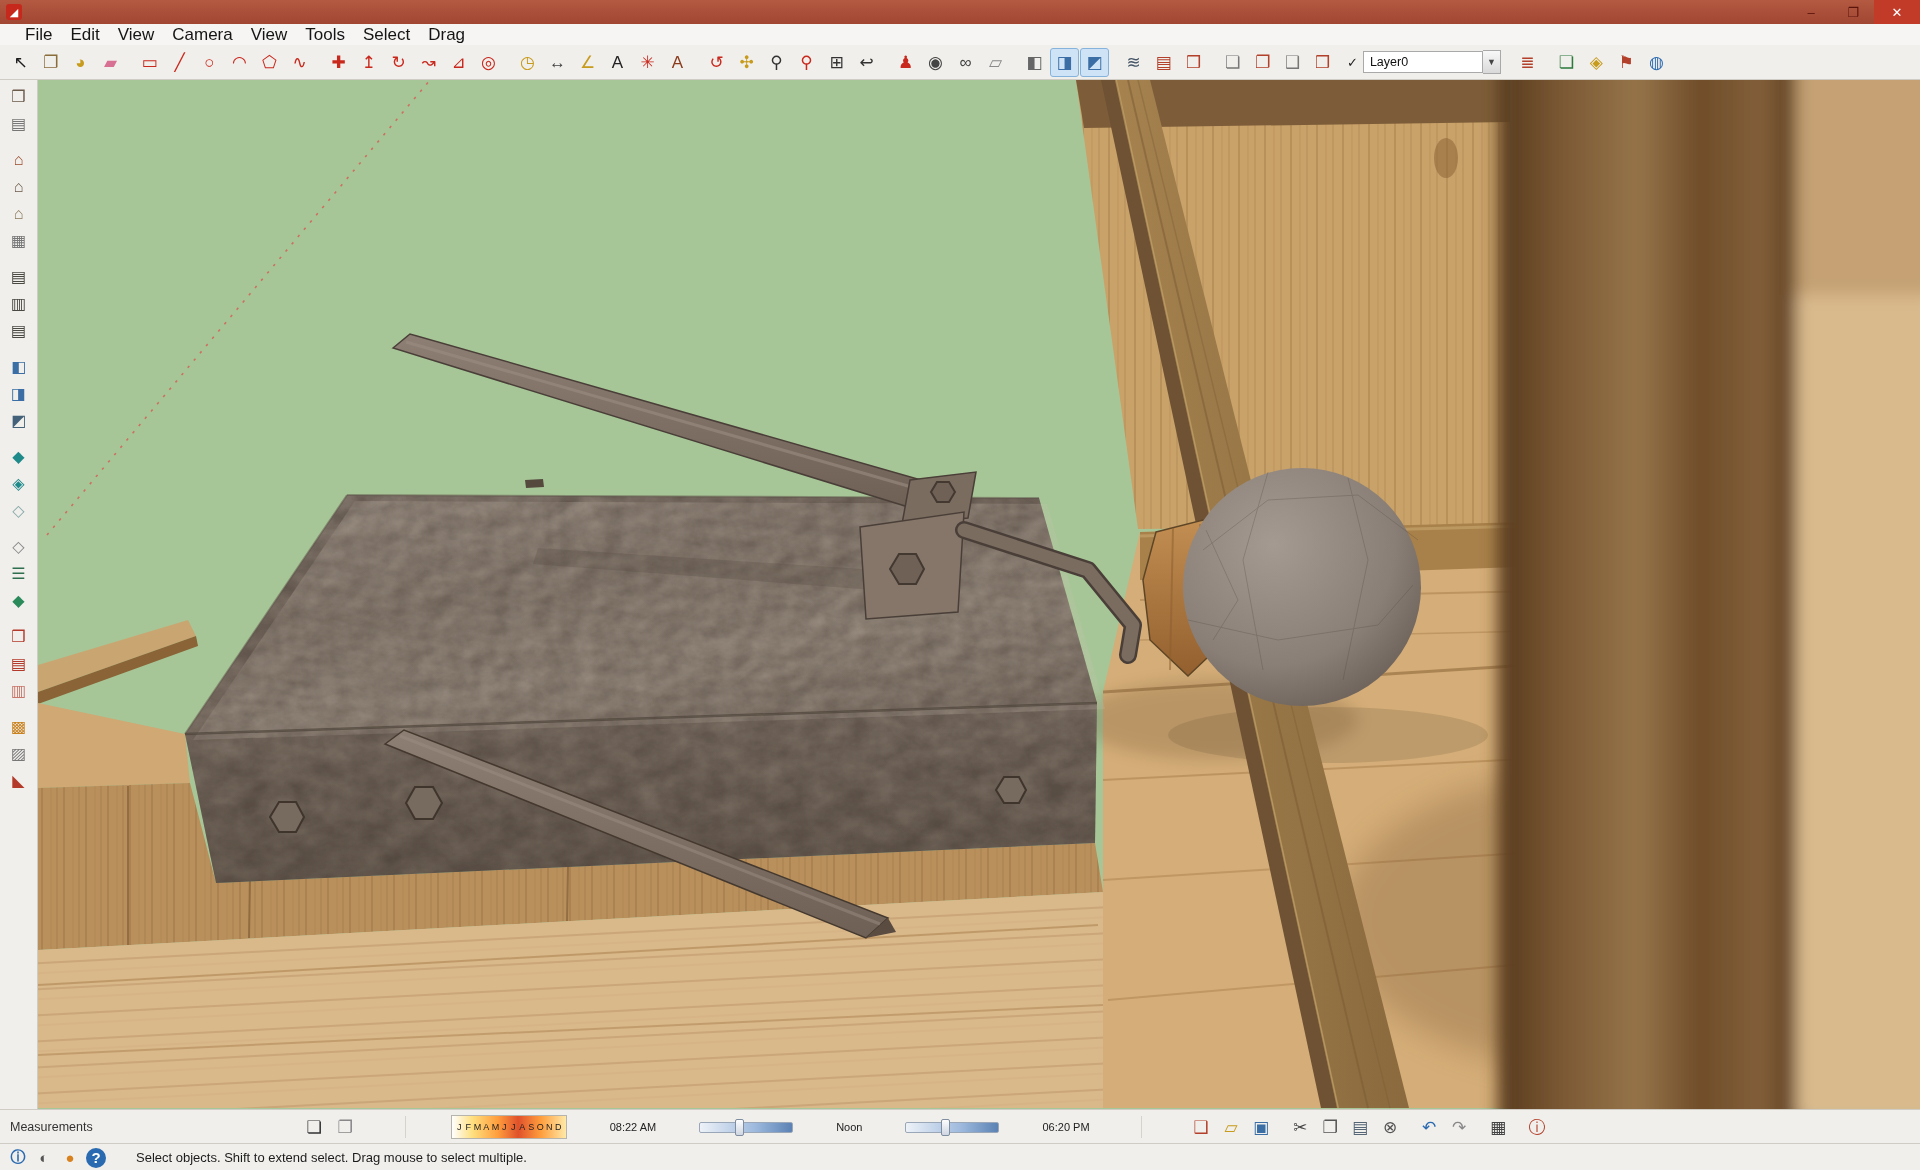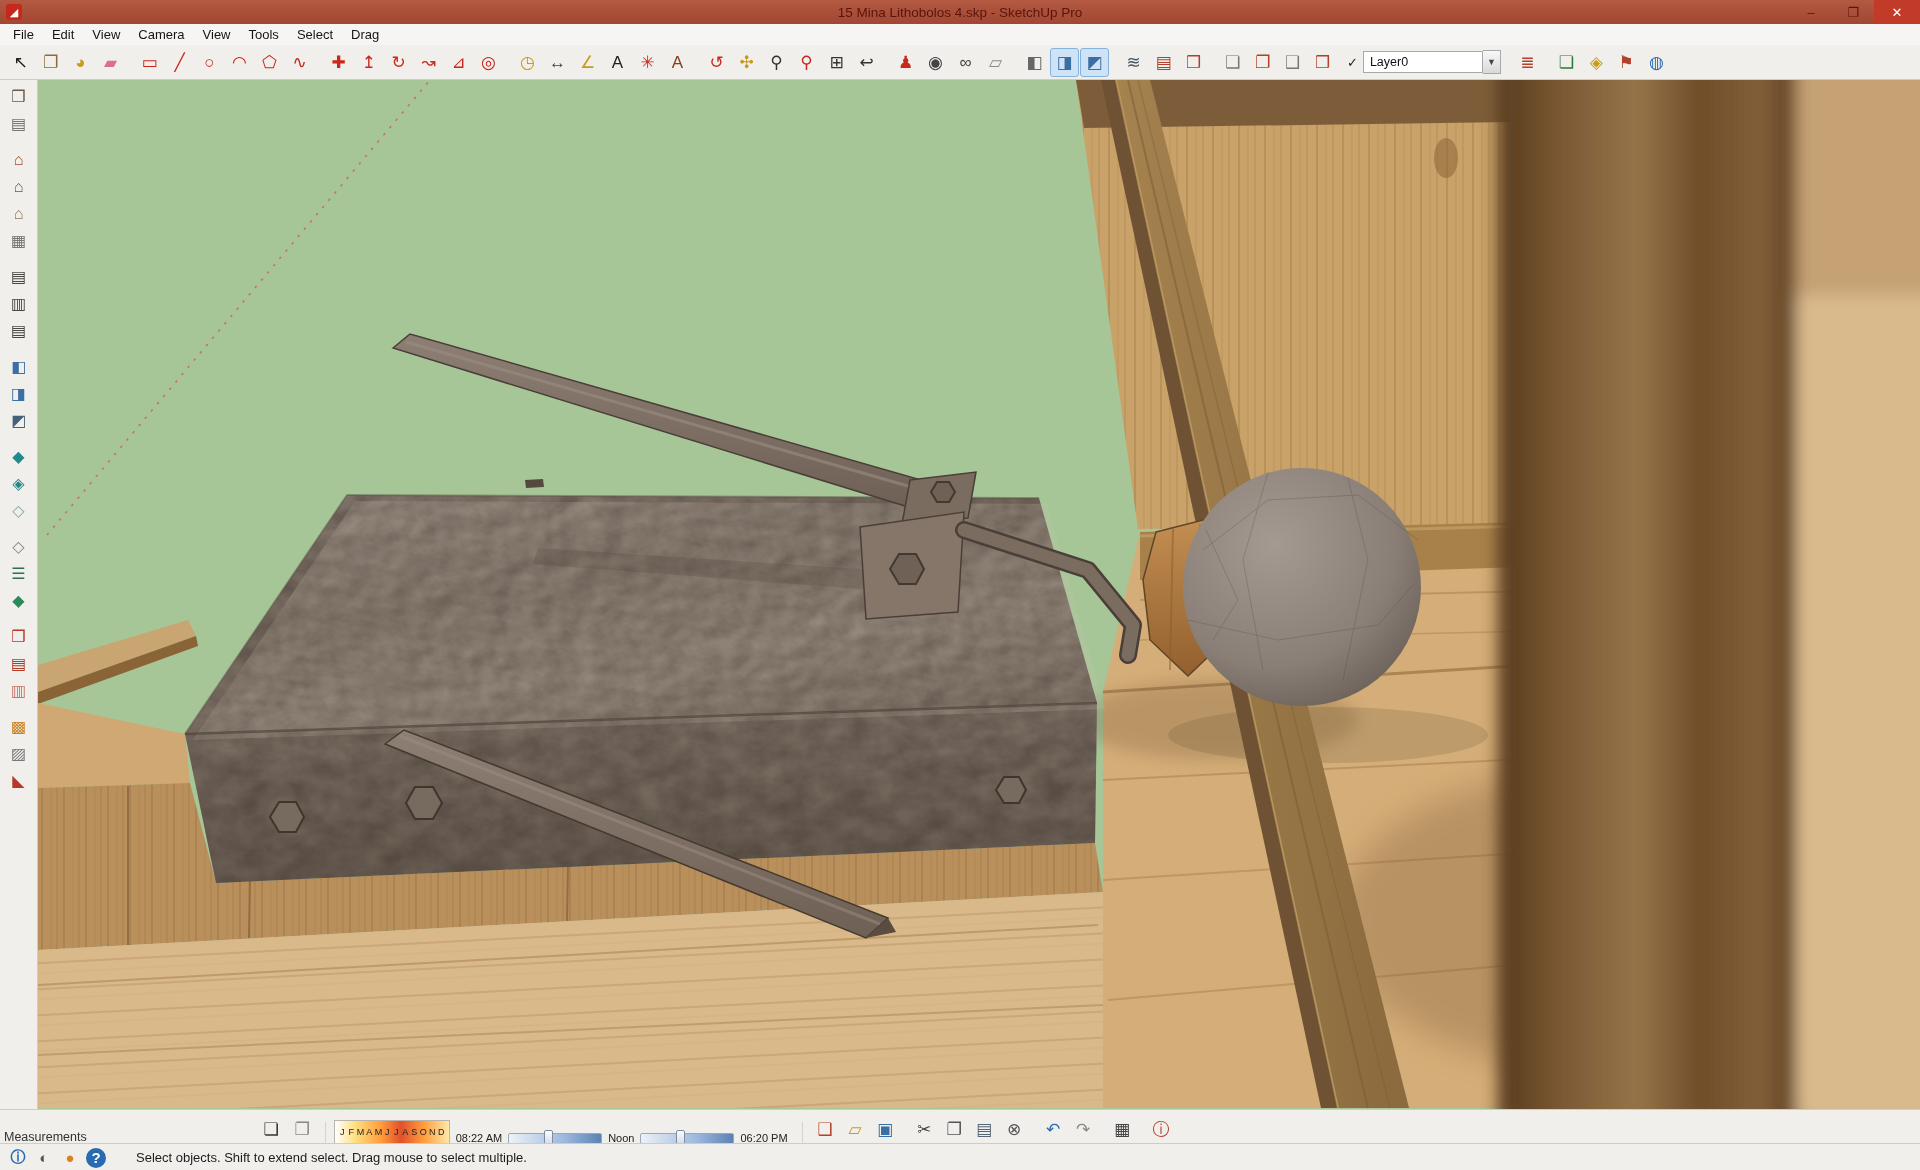--- a/index.html
+++ b/index.html
@@ -8,21 +8,21 @@
   .titlebar{position:fixed;top:0;left:0;right:0;height:24px;
     background:linear-gradient(#b45a42,#a04632);display:flex;align-items:center;z-index:50;}
   .app-logo{width:16px;height:16px;margin-left:6px;background:#c6281b;border-radius:3px;
     color:#fff;font-size:11px;display:flex;align-items:center;justify-content:center;}
   .win-title{position:absolute;left:0;right:0;text-align:center;font-size:13.5px;color:#5a140c;}
   .win-controls{margin-left:auto;display:flex;height:100%;z-index:2;}
   .wbtn{width:42px;height:100%;display:flex;align-items:center;justify-content:center;
     color:#5a140c;font-size:13px;}
   .wbtn.close{width:46px;background:#c23b28;color:#fff;}
   .menubar{position:fixed;top:24px;left:0;right:0;height:21px;background:#f6f5f3;
-    border-bottom:1px solid #e2e0db;display:flex;align-items:center;padding-left:4px;font-size:13px;z-index:50;}
+    border-bottom:1px solid #e2e0db;display:flex;align-items:center;padding-left:16px;font-size:17px;z-index:50;}
   .menu-item{padding:2px 9px;color:#151515;}
   
   .toolbar{position:fixed;top:45px;left:0;right:0;height:34px;background:#f1efec;
     border-bottom:1px solid #cfccc6;display:flex;align-items:center;padding:0 6px;z-index:50;}
   .tgroup{display:inline-flex;align-items:center;gap:1px;margin-right:10px;}
   .tbtn{width:27px;height:27px;display:inline-flex;align-items:center;justify-content:center;
     font-size:17px;line-height:1;border:1px solid transparent;border-radius:3px;}
   .tbtn.pressed{background:#cfe3f7;border-color:#86b3dc;}
   .layer-combo{display:inline-flex;align-items:center;margin-right:12px;}
   .combo-check{font-size:13px;color:#222;margin-right:5px;}
@@ -34,21 +34,21 @@
   .leftbar{position:fixed;top:80px;left:0;width:37px;bottom:61px;background:#f1efec;
     border-right:1px solid #cfccc6;display:flex;flex-direction:column;align-items:center;
     padding-top:4px;gap:2px;z-index:40;}
   .ltbtn{width:27px;height:25px;display:flex;align-items:center;justify-content:center;font-size:16px;}
   .ltbtn.gap{margin-top:9px;}
   
   .viewport{position:fixed;left:38px;top:80px;width:1882px;height:1029px;z-index:1;}
   .viewport svg{display:block;}
   
   .bottombar{position:fixed;left:0;right:0;top:1109px;height:34px;background:#f1efec;
-    border-top:1px solid #cfccc6;display:flex;align-items:flex-end;padding-left:4px;font-size:12.5px;z-index:50;}
+    border-top:1px solid #cfccc6;display:flex;align-items:center;padding-left:10px;font-size:12.5px;z-index:50;gap:37px;}
   .meas-label{color:#333;margin-right:170px;}
   .vsep{width:1px;height:22px;background:#d6d3cd;margin:0 8px;}
   .months{display:flex;align-items:center;height:22px;padding:0 4px;gap:2px;
     border:1px solid #b7b4ae;
     background:linear-gradient(90deg,#ffffff 0%,#ffdf7e 18%,#ff9e3d 40%,#e0512b 58%,#ff9e3d 78%,#ffe9a8 100%);}
   .months span{font-size:9px;color:#222;width:7px;text-align:center;}
   .time-label{font-size:11px;color:#222;margin:0 6px;white-space:nowrap;}
   .track{width:92px;height:9px;border:1px solid #9aa7b8;border-radius:2px;position:relative;
     background:linear-gradient(90deg,#eef2f8,#9db9dd 60%,#5b82b4);}
   .track i{position:absolute;left:38%;top:-4px;width:7px;height:15px;border:1px solid #7f8da0;
@@ -59,21 +59,20 @@
     padding-left:8px;gap:6px;z-index:50;}
   .sbtn{width:20px;height:20px;border-radius:50%;display:flex;align-items:center;
     justify-content:center;font-size:15px;font-weight:bold;}
   .status-text{margin-left:24px;color:#1c1c1c;}
 </style>
 </head>
 <body>
 
 <div class="titlebar">
   <span class="app-logo">◢</span>
-  <span class="win-title">15 Mina Lithobolos 4.skp - SketchUp Pro</span>
   <span class="win-controls">
     <span class="wbtn">–</span>
     <span class="wbtn">❐</span>
     <span class="wbtn close">✕</span>
   </span>
 </div>
 
 <div class="menubar">
     <span class="menu-item">File</span>
     <span class="menu-item">Edit</span>

